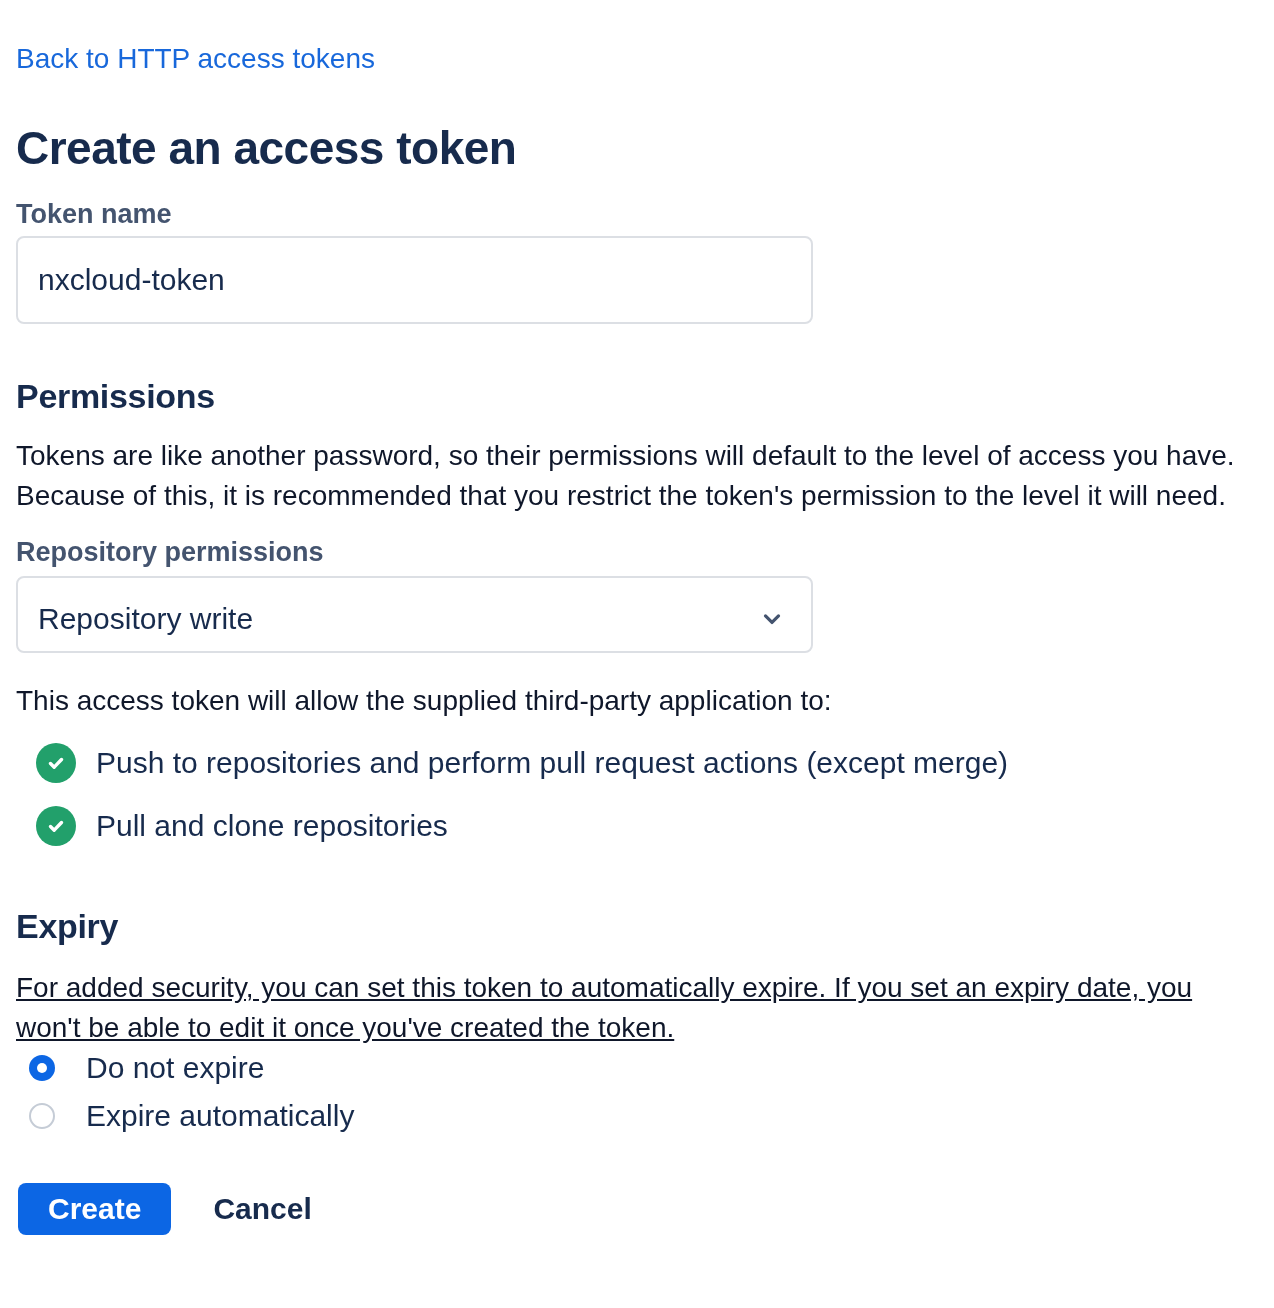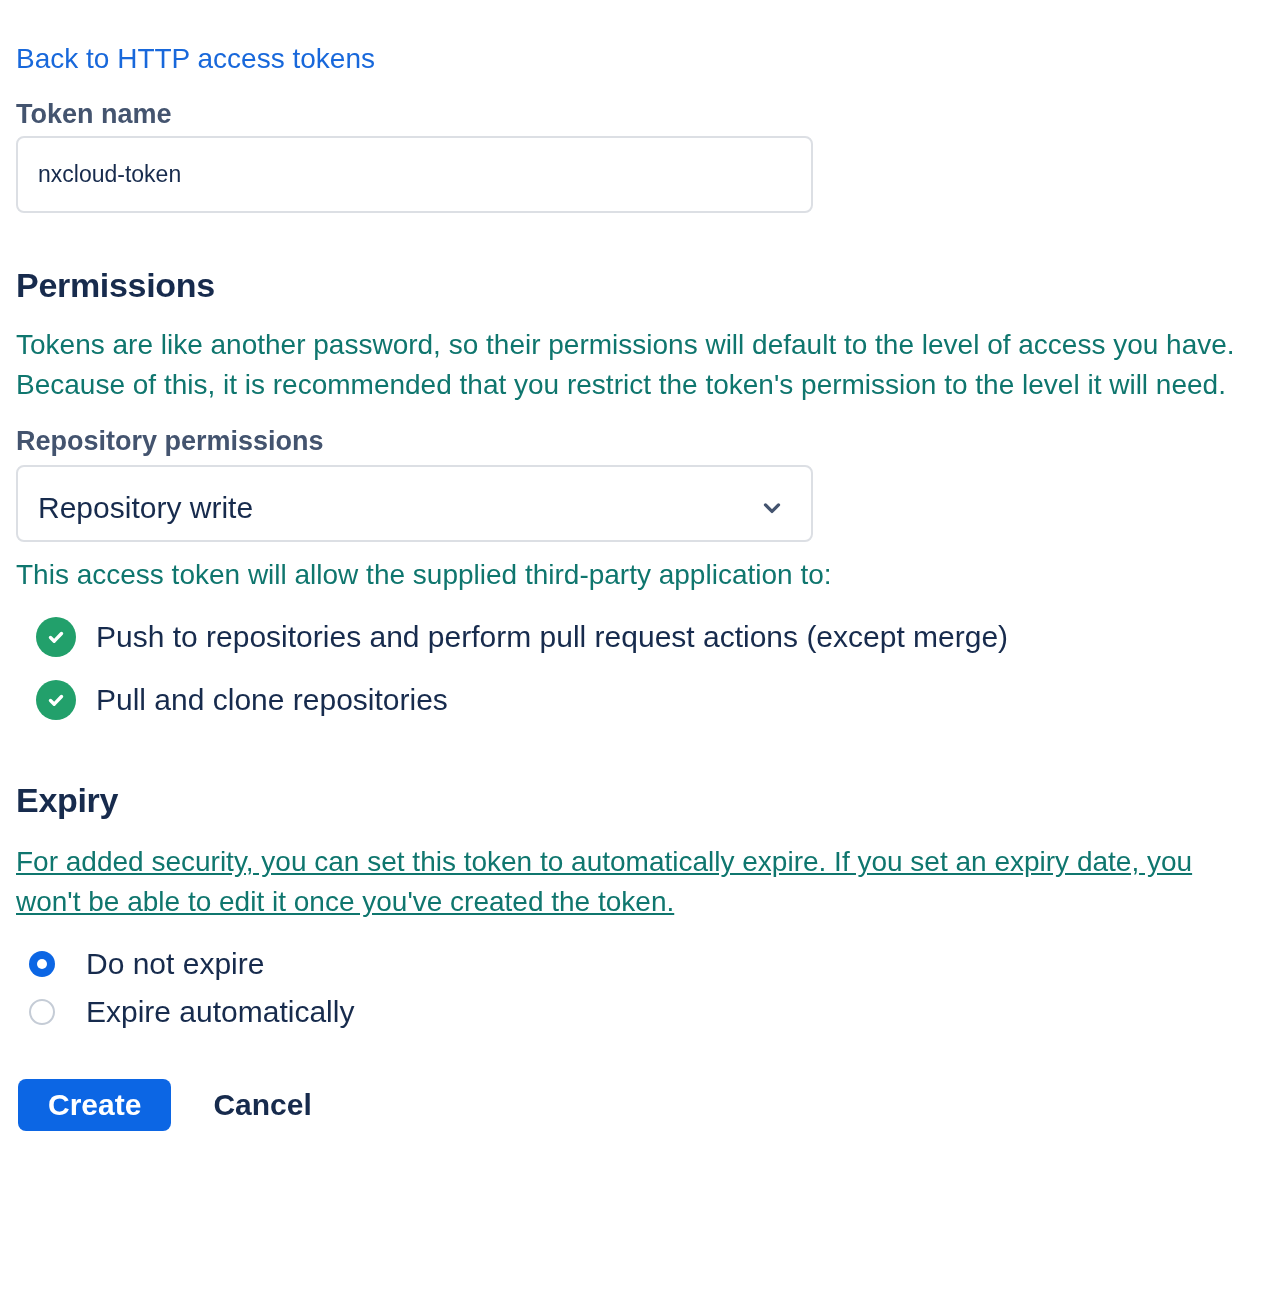--- a/index.html
+++ b/index.html
@@ -36,44 +36,44 @@
     margin-top: 22px;
     font-size: 27px;
     line-height: 32px;
     font-weight: 600;
     color: #44546F;
   }
   input.text-input {
     display: block;
     margin-top: 6px;
     width: 797px;
-    height: 77px;
+    height: 88px;
     border: 2px solid #DCDFE4;
     border-radius: 8px;
     background: #ffffff;
     padding: 0 20px;
     font-family: "Liberation Sans", "DejaVu Sans", sans-serif;
-    font-size: 23px;
+    font-size: 30px;
     color: #172B4D;
     outline: none;
   }
   h2.section-heading {
     margin-top: 50px;
     font-size: 34px;
     line-height: 44px;
     font-weight: 600;
     color: #172B4D;
     letter-spacing: -0.3px;
   }
   h2.section-heading.expiry { margin-top: 58px; }
   p.body-text {
     margin-top: 18px;
     font-size: 28px;
     line-height: 40px;
-    color: #0f766e;
+    color: #0f172a;
     max-width: 1242px;
   }
   .field-label.second { margin-top: 20px; }
   .select-box {
     margin-top: 8px;
     width: 797px;
     height: 77px;
     border: 2px solid #DCDFE4;
     border-radius: 8px;
     background: #ffffff;
@@ -81,21 +81,21 @@
     align-items: center;
     justify-content: space-between;
     padding: 8px 26px 0 20px;
     cursor: pointer;
   }
   .select-box .select-value {
     font-size: 30px;
     color: #172B4D;
   }
   .select-box svg { display: block; }
-  p.allow-intro { margin-top: 13px; }
+  p.allow-intro { margin-top: 28px; }
   ul.capability-list {
     list-style: none;
     margin-top: 22px;
     padding-left: 20px;
   }
   ul.capability-list li {
     display: flex;
     align-items: flex-start;
     height: 40px;
     margin-bottom: 23px;
@@ -110,21 +110,21 @@
     align-items: center;
     justify-content: center;
     margin-right: 20px;
   }
   .capability-text {
     font-size: 30px;
     line-height: 40px;
     color: #172B4D;
   }
   p.expiry-text { margin-top: 20px; text-decoration: underline; }
-  .radio-group { margin-top: 22px; }
+  .radio-group { }
   .radio-row {
     display: flex;
     align-items: center;
     height: 40px;
     margin-bottom: 8px;
     padding-left: 13px;
     cursor: pointer;
   }
   .radio-circle {
     flex: 0 0 auto;
@@ -176,20 +176,21 @@
     cursor: pointer;
   }
 </style>
 </head>
 <body>
 
 <div class="page">
 
   <a class="back-link" href="#">Back to HTTP access tokens</a>
 
+  <h1 class="page-title">Create an access token</h1>
 
   <label class="field-label">Token name</label>
 
   <input class="text-input" type="text" value="nxcloud-token" style="">
 
   <h2 class="section-heading">Permissions</h2>
 
   <p class="body-text">Tokens are like another password, so their permissions will default to the level of access you have. Because of this, it is recommended that you restrict the token's permission to the level it will need.</p>
 
   <label class="field-label second">Repository permissions</label>

